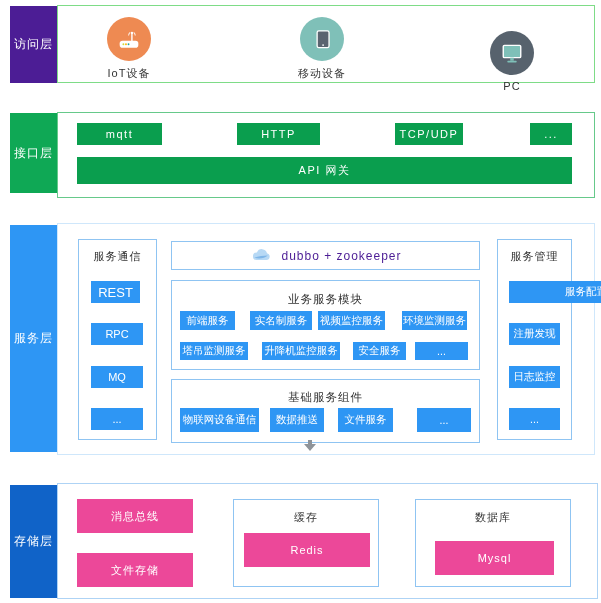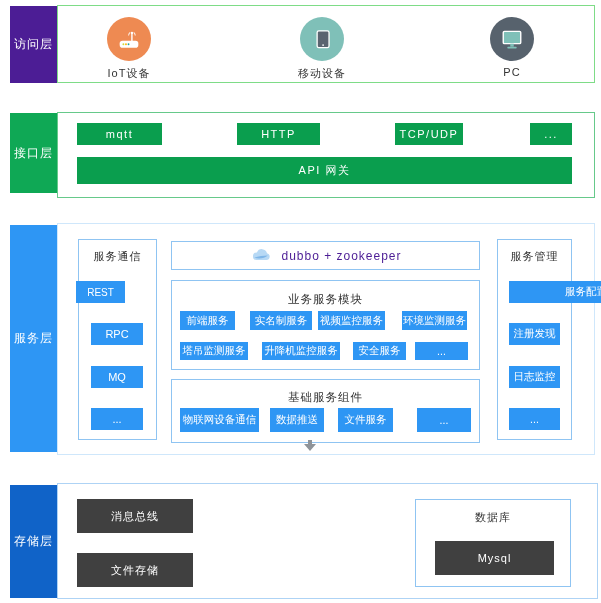--- a/index.html
+++ b/index.html
@@ -3,21 +3,21 @@
 <meta charset="utf-8">
 <style>
   html,body{margin:0;padding:0;background:#fff;}
   body{font-family:"Liberation Sans","DejaVu Sans",sans-serif;}
   #stage{position:relative;width:601px;height:603px;background:#fff;overflow:hidden;}
   .abs{position:absolute;}
   .layer-label{position:absolute;color:#fff;font-size:12px;display:flex;align-items:center;justify-content:center;letter-spacing:1px;}
   .outline{position:absolute;background:#fff;box-sizing:border-box;}
   .green-box{position:absolute;background:#0a9e4e;color:#fff;font-size:11px;display:flex;align-items:center;justify-content:center;letter-spacing:1.5px;}
   .blue-box{position:absolute;background:#2e96f4;color:#fff;font-size:10.5px;display:flex;align-items:center;justify-content:center;white-space:nowrap;}
-  .dkblue-box{position:absolute;background:#404040;color:#fff;font-size:11px;display:flex;align-items:center;justify-content:center;letter-spacing:1px;}
+  .dkblue-box{position:absolute;background:#ec4899;color:#fff;font-size:11px;display:flex;align-items:center;justify-content:center;letter-spacing:1px;}
   .panel{position:absolute;background:#fff;border:1px solid #8fc4f2;box-sizing:border-box;}
   .panel-title{position:absolute;left:0;right:0;text-align:center;font-size:11px;color:#333;letter-spacing:1px;}
   .device{position:absolute;width:90px;text-align:center;}
   .device .circle{width:44px;height:44px;border-radius:50%;margin:0 auto;display:flex;align-items:center;justify-content:center;}
   .device .dev-label{margin-top:5px;font-size:11px;color:#333;letter-spacing:1px;}
   .dubbo-bar{position:absolute;border:1px solid #8fc4f2;background:#fff;box-sizing:border-box;display:flex;align-items:center;justify-content:center;gap:8px;}
   .dubbo-text{color:#4c1d95;font-size:12px;letter-spacing:1px;}
 </style>
 </head>
 <body>
@@ -46,21 +46,21 @@
   <div class="device" style="left:277px;top:17px;">
     <div class="circle" style="background:#7fc0b8;">
       <svg width="26" height="26" viewBox="0 0 24 24">
         <rect x="7.5" y="4.5" width="11" height="15.5" rx="1.6" fill="#5a6470" stroke="#fff" stroke-width="1.2"></rect>
         <circle cx="13" cy="17.6" r="0.8" fill="#fff"></circle>
       </svg>
     </div>
     <div class="dev-label">移动设备</div>
   </div>
 
-  <div class="device" style="left:467px;top:17px;">
+  <div class="device" style="left:467px;top:31px;">
     <div class="circle" style="background:#57626d;">
       <svg width="28" height="28" viewBox="0 0 24 24">
         <rect x="4.5" y="5.5" width="15" height="10.5" rx="1" fill="#7fc0b8" stroke="#fff" stroke-width="1.2"></rect>
         <rect x="10.5" y="16" width="3" height="2.6" fill="#7fc0b8"></rect>
         <rect x="8" y="18.6" width="8" height="1.6" rx="0.6" fill="#7fc0b8"></rect>
       </svg>
     </div>
     <div class="dev-label">PC</div>
   </div>
 
@@ -72,21 +72,21 @@
   <div class="green-box" style="left:395px;top:123px;width:68px;height:22px;">TCP/UDP</div>
   <div class="green-box" style="left:530px;top:123px;width:42px;height:22px;">...</div>
   <div class="green-box" style="left:77px;top:157px;width:495px;height:27px;">API 网关</div>
 
   <div class="layer-label" style="left:10px;top:225px;width:47px;height:227px;background:#2e96f4;">服务层</div>
   <div class="outline" style="left:57px;top:223px;width:538px;height:232px;border:1px solid #cfe7fb;"></div>
 
   <div class="panel" style="left:78px;top:239px;width:79px;height:201px;">
     <div class="panel-title" style="top:9px;">服务通信</div>
   </div>
-  <div class="blue-box" style="left:76px;top:281px;width:49px;height:22px;font-size:10px;">REST</div>
+  <div class="blue-box" style="left:91px;top:281px;width:49px;height:22px;font-size:13px;">REST</div>
   <div class="blue-box" style="left:91px;top:323px;width:52px;height:22px;font-size:11px;">RPC</div>
   <div class="blue-box" style="left:91px;top:366px;width:52px;height:22px;font-size:11px;">MQ</div>
   <div class="blue-box" style="left:91px;top:408px;width:52px;height:22px;font-size:11px;">...</div>
 
   <div class="dubbo-bar" style="left:171px;top:241px;width:309px;height:29px;">
     <span style="display:inline-flex;">
       <svg width="24" height="15" viewBox="0 0 32 20">
         <path d="M10 16 h13 a4.5 4.5 0 0 0 1-8.9 A7 7 0 0 0 10.6 6 A5 5 0 0 0 10 16 z" fill="#b7d9f5"></path>
         <path d="M7 13 c6 2 14 1 18-3 c-5 0-13 1-18 3z" fill="#7fb6e8"></path>
       </svg>
@@ -127,19 +127,23 @@
   <div class="blue-box" style="left:509px;top:323px;width:51px;height:22px;">注册发现</div>
   <div class="blue-box" style="left:509px;top:366px;width:51px;height:22px;">日志监控</div>
   <div class="blue-box" style="left:509px;top:408px;width:51px;height:22px;">...</div>
 
   <div class="layer-label" style="left:10px;top:485px;width:47px;height:113px;background:#1063c8;">存储层</div>
   <div class="outline" style="left:57px;top:483px;width:541px;height:116px;border:1px solid #aed3f5;"></div>
 
   <div class="dkblue-box" style="left:77px;top:499px;width:116px;height:34px;">消息总线</div>
   <div class="dkblue-box" style="left:77px;top:553px;width:116px;height:34px;">文件存储</div>
 
+  <div class="panel" style="left:233px;top:499px;width:146px;height:88px;">
+    <div class="panel-title" style="top:10px;">缓存</div>
+    <div class="dkblue-box" style="left:10px;top:33px;width:126px;height:34px;">Redis</div>
+  </div>
 
   <div class="panel" style="left:415px;top:499px;width:156px;height:88px;">
     <div class="panel-title" style="top:10px;">数据库</div>
     <div class="dkblue-box" style="left:19px;top:41px;width:119px;height:34px;">Mysql</div>
   </div>
 
 </div>
 
 </body></html>

